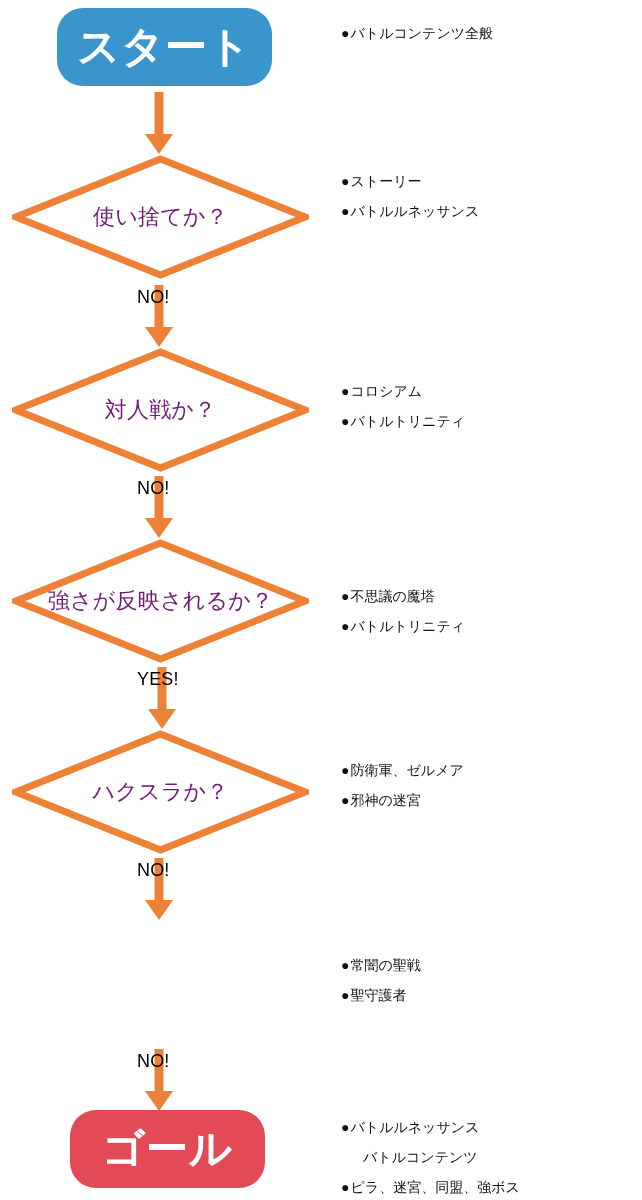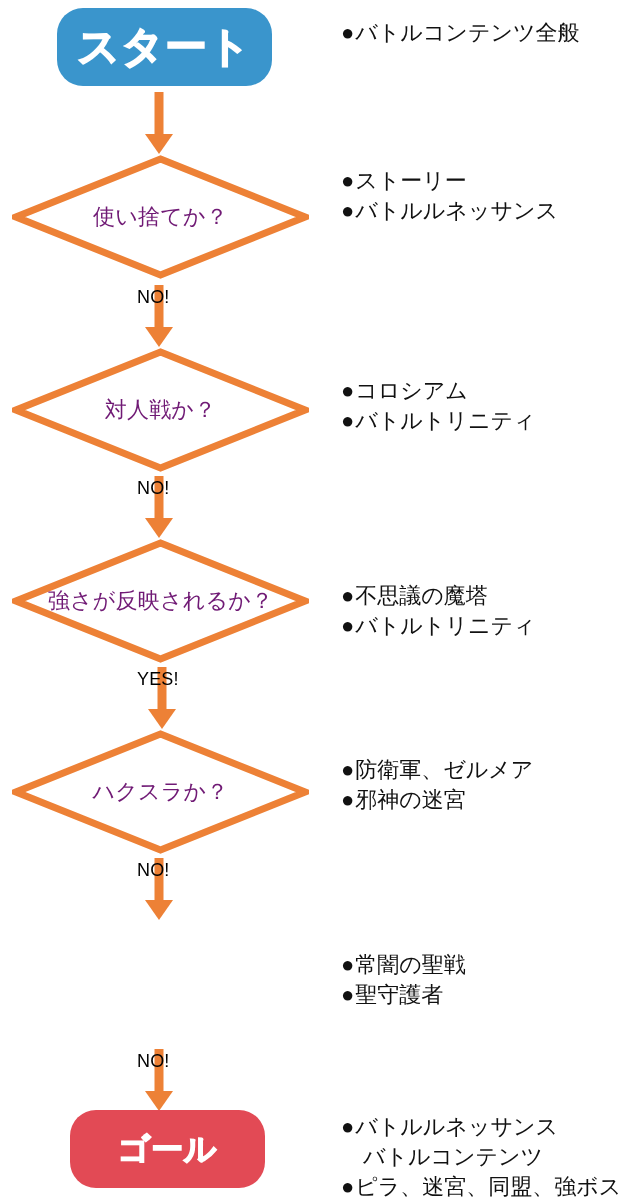--- a/index.html
+++ b/index.html
@@ -26,21 +26,21 @@
   
   .badge {
     display: flex;
     align-items: center;
     justify-content: center;
     border-radius: 26px;
     box-sizing: border-box;
   }
   .badge-label {
     font-family: "DejaVu Sans", "Liberation Sans", sans-serif;
-    font-weight: bold;
+    font-weight: normal;
     color: #ffffff;
     letter-spacing: 0.02em;
     line-height: 1;
     -webkit-text-stroke: 1.5px #ffffff;
   }
 
   
   .diamond-wrap {
     position: absolute;
   }
@@ -95,21 +95,21 @@
     font-size: 18px;
     color: #000000;
     white-space: nowrap;
     letter-spacing: 0.01em;
   }
 
   
   .note {
     position: absolute;
     left: 341px;
-    font-size: 22px;
+    font-size: 14px;
     line-height: 30px;
     color: #111111;
     white-space: nowrap;
   }
   .note-line {
     display: block;
   }
   .note-line.cont {
     padding-left: 22px;
   }
@@ -186,21 +186,21 @@
   </div>
 
 
   <div class="arrow" style="left:117px; top:1049px; width:84px; height:62px;">
     <div class="arrow-shaft" style="height:44px;"></div>
     <div class="arrow-head"></div>
     <span class="arrow-label">NO!</span>
   </div>
 
   <div class="node badge" id="goal-badge" style="left:70px; top:1110px; width:195px; height:78px; background:#e24a55;">
-    <span class="badge-label" style="font-size:32px;">ゴール</span>
+    <span class="badge-label" style="font-size:42px;">ゴール</span>
   </div>
 
   <div class="note" style="top:18px;">
     <span class="note-line">
       <span class="bullet">●</span><span>バトルコンテンツ全般</span>
     </span>
   </div>
 
   <div class="note" style="top:166px;">
     <span class="note-line">

